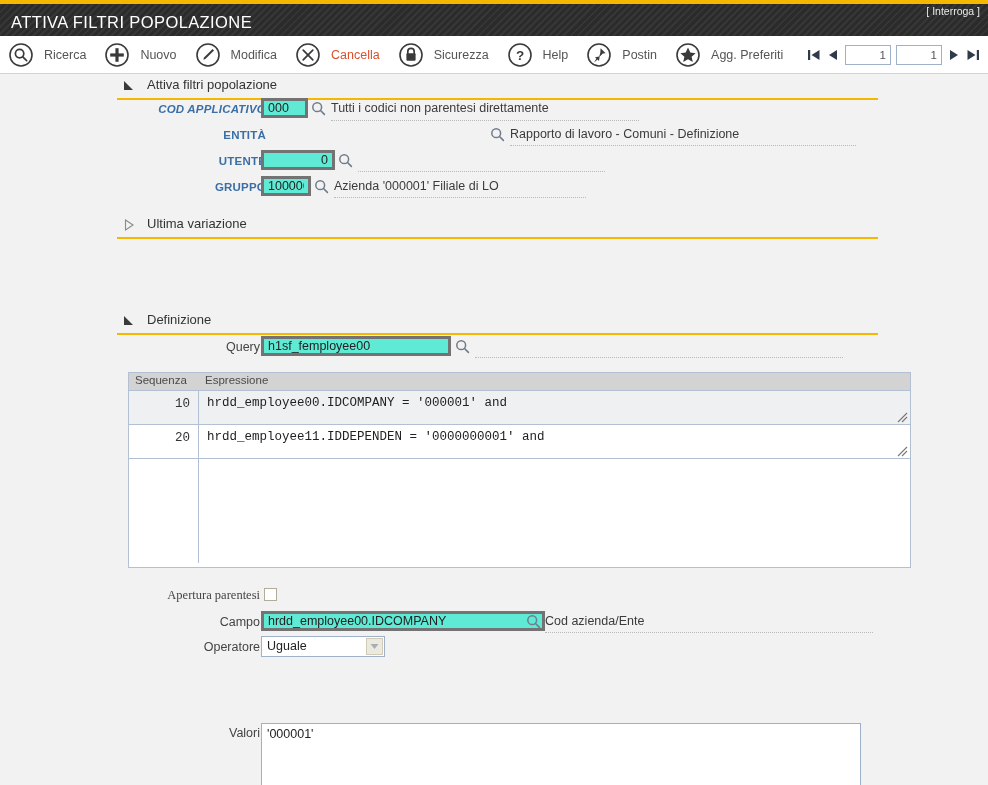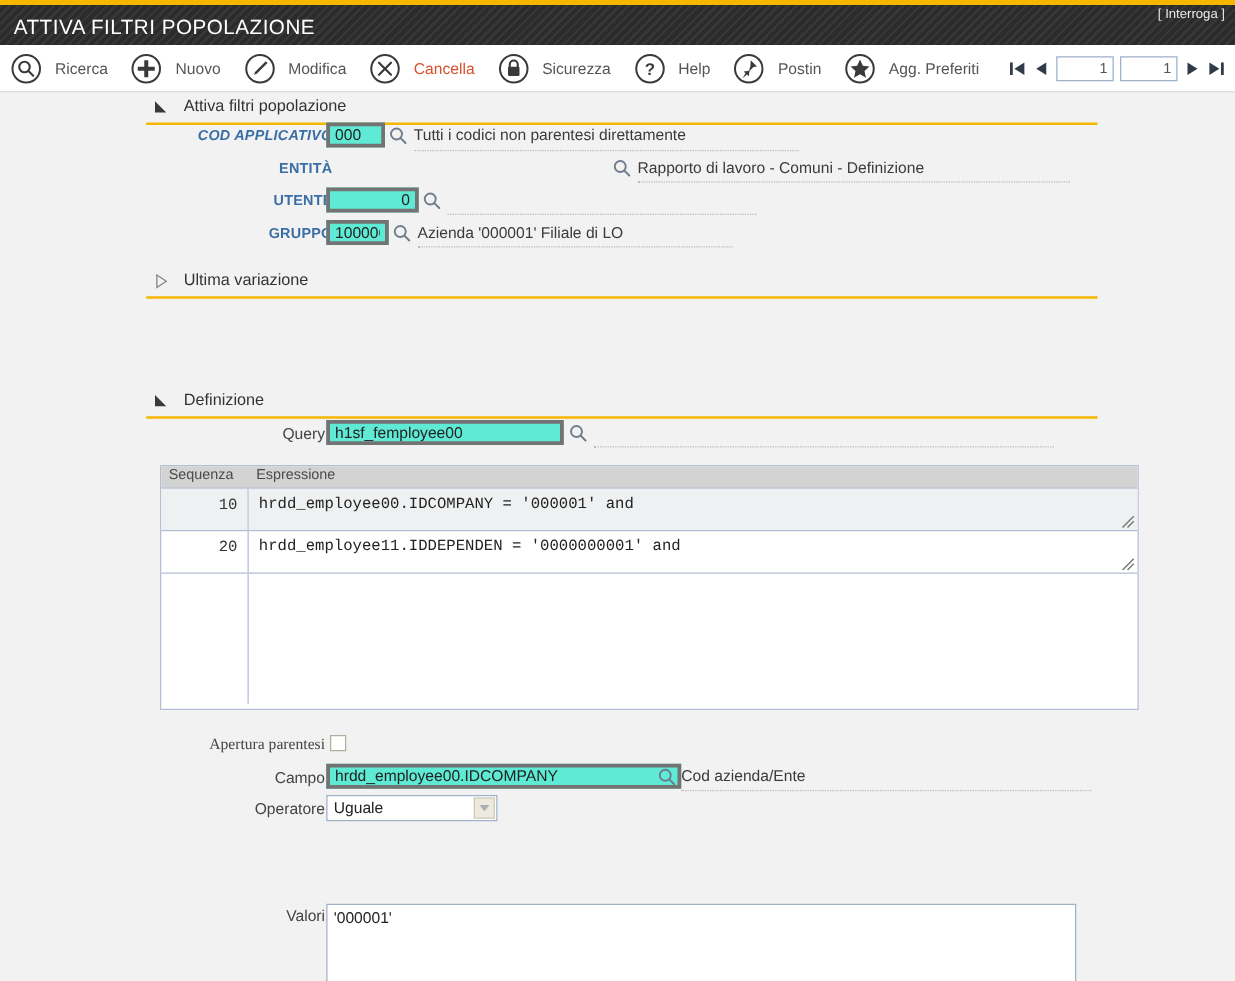--- a/index.html
+++ b/index.html
@@ -495,21 +495,21 @@
   <div class="glabel" style="right:728px; top:541px;">Campo</div>
   <input class="finput" style="left: 261px; top: 537px; width: 284px;" value="hrdd_employee00.IDCOMPANY">
   <svg class="mag" style="left:526px; top:540px;" viewBox="0 0 15 15">
     <circle cx="6.2" cy="6.2" r="4.4"></circle>
     <line x1="9.5" y1="9.5" x2="13.4" y2="13.4"></line>
   </svg>
   <div class="desc" style="left:545px; top:540px;">Cod azienda/Ente</div>
   <div class="dotline" style="left:545px; top:558px; width:328px;"></div>
 
   <div class="glabel" style="right:728px; top:566px;">Operatore</div>
-  <div class="fsel" style="left:261px; top:562px; width:137px;">
+  <div class="fsel" style="left:261px; top:562px; width:124px;">
     <div class="sv">Uguale</div>
     <div class="sbtn">
       <svg viewBox="0 0 9 7">
           <polygon points="0.5,1 8.5,1 4.5,6"></polygon>
         </svg>
     </div>
   </div>
 
   <div class="glabel" style="right:728px; top:652px;">Valori</div>
   <textarea class="ftext" style="left: 261px; top: 649px; width: 600px; height: 70px;">'000001'</textarea>

